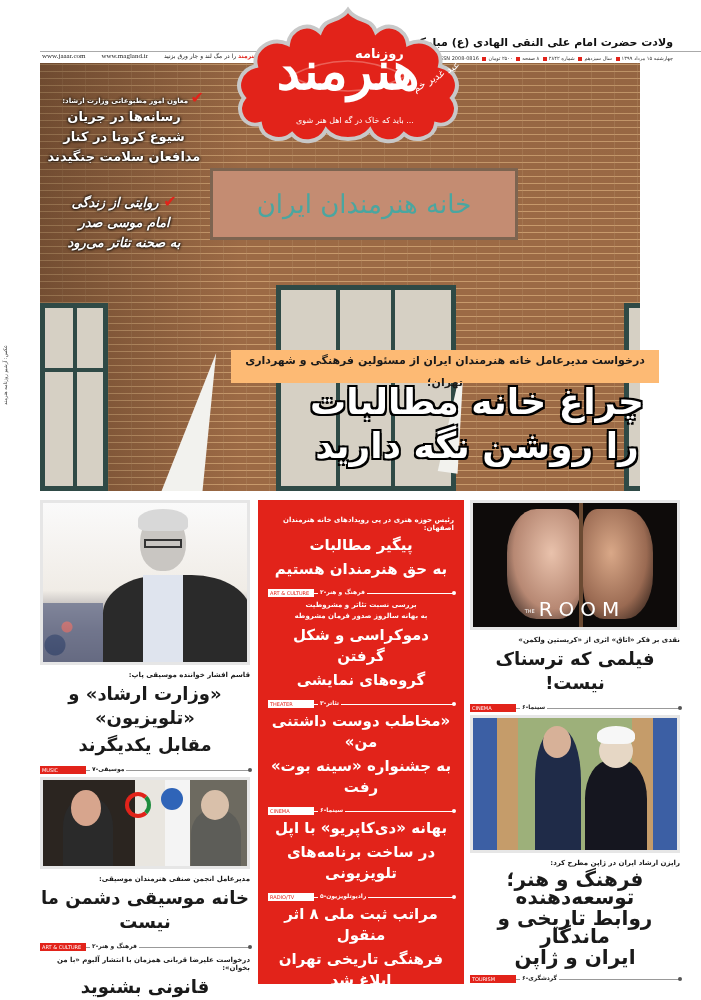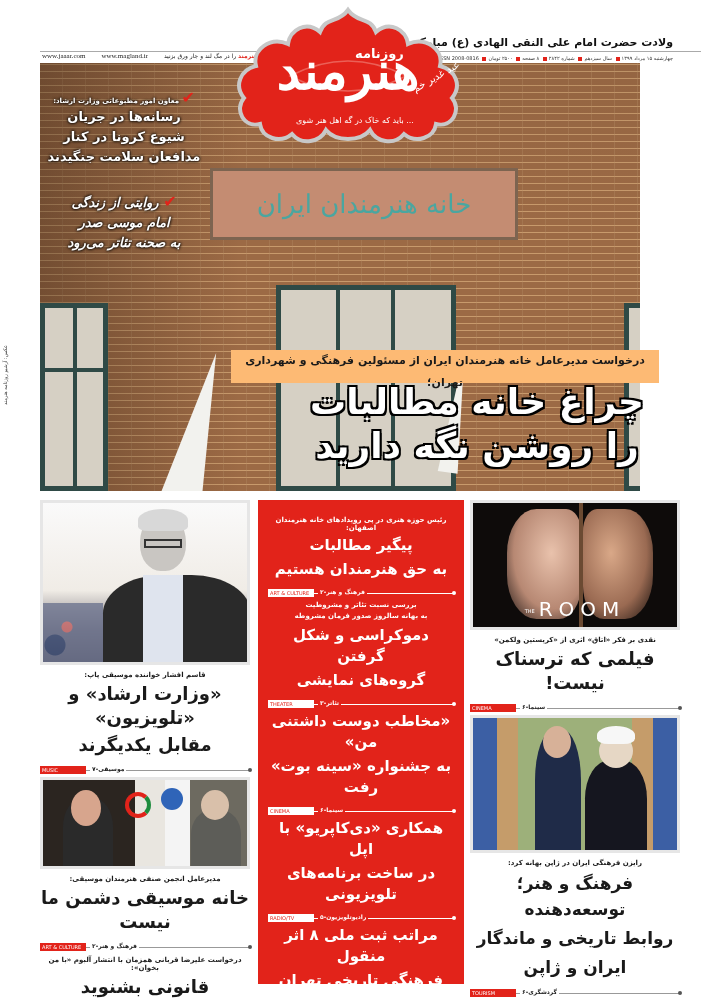--- a/index.html
+++ b/index.html
@@ -88,38 +88,38 @@
   .photo-meet .turban { position: absolute; left: 124px; top: 8px; width: 38px; height: 18px; background: #f7f7f7; border-radius: 50% 50% 30% 30%; }
 
   .photo-conf { height: 92px; background: linear-gradient(90deg, #2b2520 0 45%, #e9e6e0 45% 60%, #f4f4f4 60% 72%, #6d6a60 72% 100%); }
   .photo-conf .m1 { position: absolute; left: 20px; top: 18px; width: 50px; height: 72px; background: #2a2a2a; border-radius: 40% 40% 0 0; }
   .photo-conf .m1h { position: absolute; left: 28px; top: 10px; width: 30px; height: 36px; background: #d7a58d; border-radius: 50%; }
   .photo-conf .logo-red { position: absolute; left: 82px; top: 12px; width: 26px; height: 26px; border: 4px solid #e2231a; border-radius: 50%; border-right-color: #1e8c3e; }
   .photo-conf .logo-blue { position: absolute; left: 118px; top: 8px; width: 22px; height: 22px; background: #2f64b8; border-radius: 50%; }
   .photo-conf .m2 { position: absolute; left: 148px; top: 30px; width: 50px; height: 62px; background: #5d5d58; border-radius: 40% 40% 0 0; }
   .photo-conf .m2h { position: absolute; left: 158px; top: 10px; width: 28px; height: 30px; background: #d9c0aa; border-radius: 50%; }
 
-  .kicker { font-size: 7px; font-weight: bold; text-align: center; margin-top: 6px; }
+  .kicker { font-size: 7px; font-weight: bold; text-align: right; margin-top: 6px; }
   .headline { font-size: 15px; font-weight: bold; text-align: center; line-height: 21px; margin-top: 3px; }
   .headline.big { font-size: 18px; line-height: 24px; }
   .tagline { position: relative; height: 10px; margin-top: 6px; margin-bottom: 4px; }
   .tagline .rule { position: absolute; left: 0; right: 0; top: 7px; height: 1px; background: #999; }
   .tagline .dot { position: absolute; right: -2px; top: 5px; width: 4px; height: 4px; background: #555; border-radius: 50%; }
   .tagline .tag { position: absolute; left: 0; top: 3px; width: 46px; height: 8px; background: #e2231a; color: #fff; font-size: 5px; line-height: 8px; padding-left: 2px; direction: ltr; text-align: left; }
   .tagline .page { position: absolute; left: 50px; top: 2px; font-size: 6px; font-weight: bold; background: #fff; padding: 0 2px; }
 
   .col-mid .kicker, .col-mid .headline { color: #fff; }
   .col-mid .tagline .rule { background: #fff; }
   .col-mid .tagline .dot { background: #fff; }
   .col-mid .tagline .tag { background: #fff; color: #e2231a; }
   .col-mid .tagline .page { background: #e2231a; color: #fff; }
   .col-mid .inner { padding: 10px 10px 0 10px; }
   .col-mid .sub { font-size: 7px; font-weight: bold; color: #fff; text-align: center; line-height: 11px; }
 
-  .col-right .headline.xl { font-size: 17px; line-height: 26px; }
+  .col-right .headline.xl { font-size: 20px; line-height: 18px; }
 </style>
 </head>
 <body>
 
 <div class="announce">ولادت حضرت امام علی النقی الهادی (ع) مبارک باد.</div>
 <div class="hr-top"></div>
 <div class="info-line">
   <span>چهارشنبه ۱۵ مرداد ۱۳۹۹</span><span class="sq"></span>
   <span>سال سیزدهم</span><span class="sq"></span>
   <span>شماره ۲۸۴۲</span><span class="sq"></span>
@@ -260,21 +260,21 @@
       <div class="headline">«مخاطب دوست داشتنی من»</div>
       <div class="headline">به جشنواره «سینه بوت» رفت</div>
       <div class="tagline">
           <div class="rule"></div>
           <div class="dot"></div>
           <div class="tag">CINEMA</div>
           <div class="page">سینما-۶</div>
         </div>
     </div>
     <div>
-      <div class="headline">همکاری «دی‌کاپریو» با اپل</div>
+      <div class="headline">بهانه «دی‌کاپریو» با اپل</div>
       <div class="headline">در ساخت برنامه‌های تلویزیونی</div>
       <div class="tagline">
           <div class="rule"></div>
           <div class="dot"></div>
           <div class="tag">RADIO/TV</div>
           <div class="page">رادیوتلویزیون-۵</div>
         </div>
     </div>
     <div>
       <div class="headline">مراتب ثبت ملی ۸ اثر منقول</div>
@@ -303,21 +303,21 @@
       </div>
   </div>
   <div class="photo photo-meet">
     <div class="p1"></div>
       <div class="p1h"></div>
       <div class="p2"></div>
       <div class="p2h"></div>
       <div class="turban"></div>
   </div>
   <div>
-    <div class="kicker">رایزن فرهنگی ایران در ژاپن بهانه کرد:</div>
+    <div class="kicker">رایزن ارشاد ایران در ژاپن مطرح کرد:</div>
     <div class="headline xl">فرهنگ و هنر؛ توسعه‌دهنده</div>
     <div class="headline xl">روابط تاریخی و ماندگار</div>
     <div class="headline xl">ایران و ژاپن</div>
     <div class="tagline">
         <div class="rule"></div>
         <div class="dot"></div>
         <div class="tag">TOURISM</div>
         <div class="page">گردشگری-۶</div>
       </div>
   </div>

